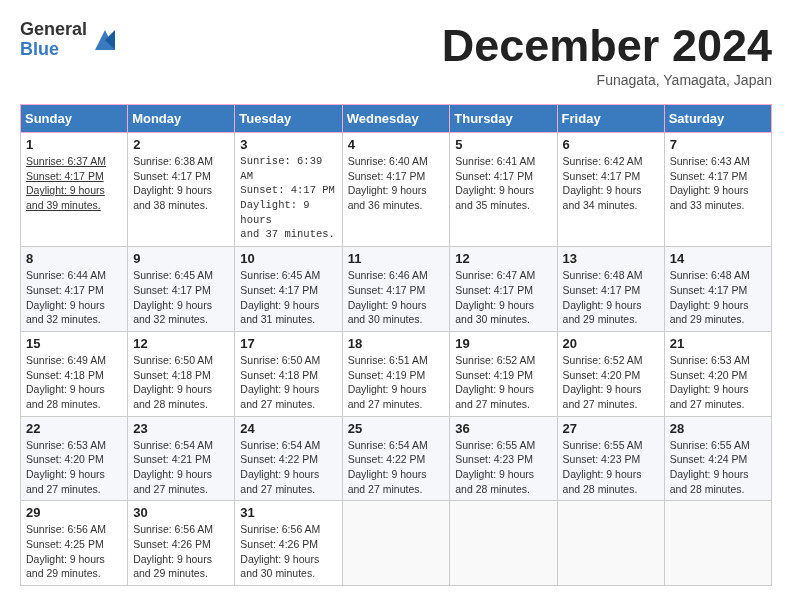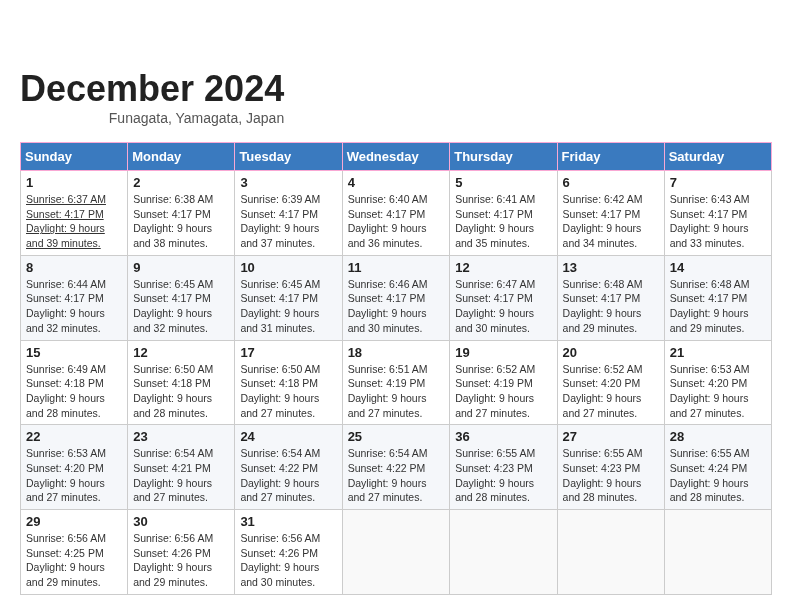--- a/index.html
+++ b/index.html
@@ -37,24 +37,23 @@
     }
     .logo-icon {
       width: 28px;
       height: 28px;
       margin-left: 4px;
     }
     .title-block {
       text-align: right;
     }
     .month-title {
-      font-size: 36px;
+      font-size: 45px;
       font-weight: bold;
       color: #222;
-      margin-top: 48px;
     }
     .location {
       font-size: 14px;
       color: #555;
     }
     .calendar {
       width: 100%;
       border-collapse: collapse;
       font-size: 11px;
     }
@@ -91,20 +90,30 @@
       font-size: 10.5px;
     }
     .empty-cell {
       background: #f9f9f9 !important;
     }
   </style>
 </head>
 <body>
 
 <div class="header">
+  <div class="logo">
+    <div class="logo-text">
+      <span class="logo-general">General</span>
+      <span class="logo-blue">Blue</span>
+    </div>
+    <svg class="logo-icon" viewBox="0 0 28 28" xmlns="http://www.w3.org/2000/svg">
+      <polygon points="4,24 14,4 24,24" fill="#3a7abf"></polygon>
+      <polygon points="14,14 24,4 24,24" fill="#1a5a9f"></polygon>
+    </svg>
+  </div>
   <div class="title-block">
     <div class="month-title">December 2024</div>
     <div class="location">Funagata, Yamagata, Japan</div>
   </div>
 </div>
 
 <table class="calendar">
   <thead>
     <tr id="header-row">
         <th>Sunday</th>
@@ -127,21 +136,21 @@
         </td>
         <td>
           <span class="day-num">2</span>
           <div class="day-info" style="white-space: pre-line;">Sunrise: 6:38 AM
 Sunset: 4:17 PM
 Daylight: 9 hours
 and 38 minutes.</div>
         </td>
         <td>
           <span class="day-num">3</span>
-          <div class="day-info" style="white-space: pre-line;">Sunrise: 6:39 AM
+          <div class="day-info" style="white-space: pre-line; font-family: Liberation Mono, monospace;">Sunrise: 6:39 AM
 Sunset: 4:17 PM
 Daylight: 9 hours
 and 37 minutes.</div>
         </td>
         <td>
           <span class="day-num">4</span>
           <div class="day-info" style="white-space: pre-line;">Sunrise: 6:40 AM
 Sunset: 4:17 PM
 Daylight: 9 hours
 and 36 minutes.</div>

